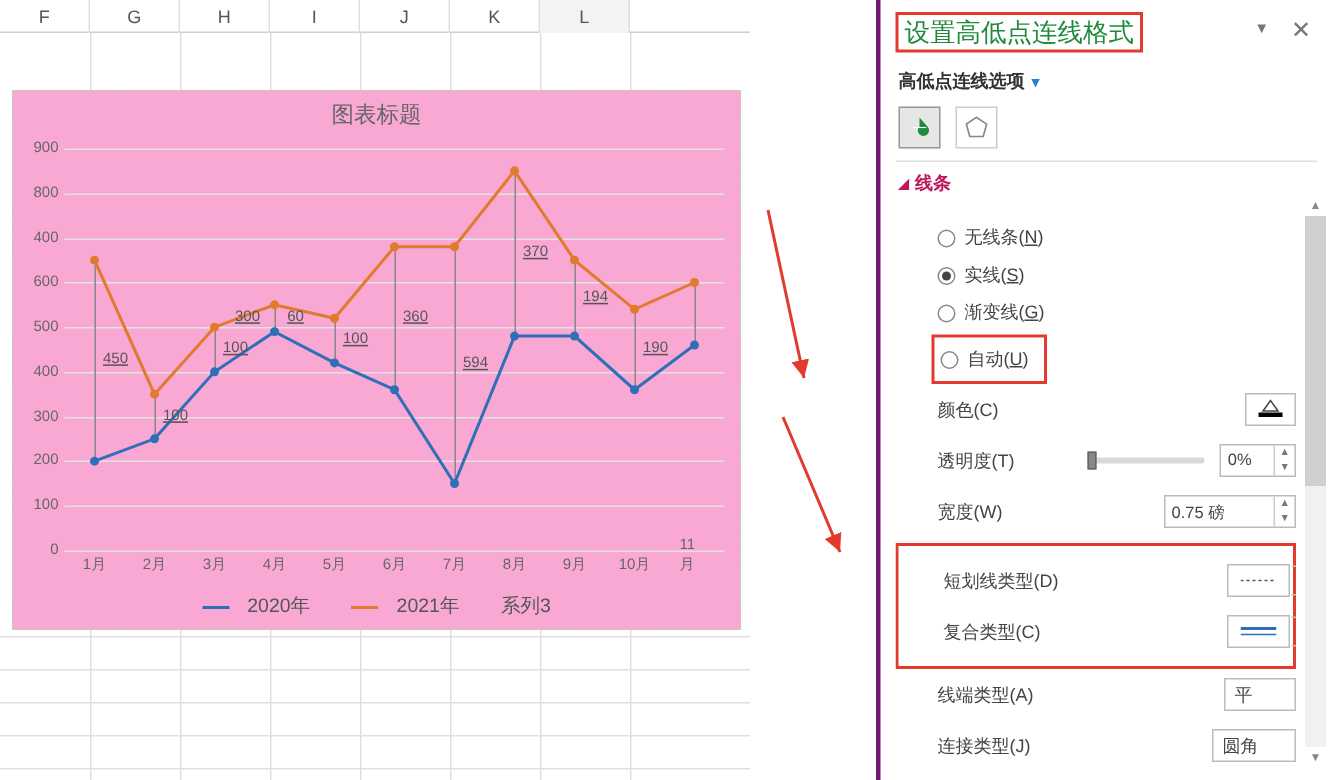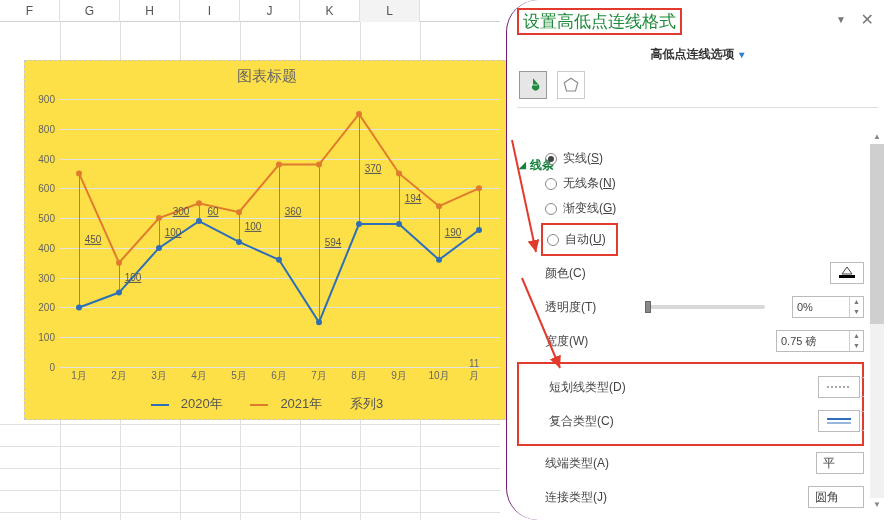--- a/index.html
+++ b/index.html
@@ -9,46 +9,46 @@
   .colhdr { position: absolute; left: 0; top: 0; height: 22px; width: 500px; background: #fff; border-bottom: 1px solid #d0d0d0; }
   .colhdr div { position: absolute; top: 0; height: 22px; line-height: 22px; text-align: center; border-right: 1px solid #e0e0e0; color: #555; }
   .colhdr .sel { background: #f3f3f3; }
 
   
   .grid-bottom { position: absolute; left: 0; top: 22px; width: 500px; height: 498px; }
   .grid-bottom .vline { position: absolute; top: 0; bottom: 0; border-right: 1px solid #e0e0e0; }
   .grid-bottom .hline { position: absolute; left: 0; width: 500px; border-top: 1px solid #e0e0e0; }
 
   
-  .chart { position: absolute; left: 24px; top: 60px; width: 486px; height: 360px; background: #fde047; border: 1px dashed #c7c7c7; }
+  .chart { position: absolute; left: 8px; top: 60px; width: 486px; height: 360px; background: #f9a8d4; border: 1px dashed #c7c7c7; }
   .chart-title { text-align: center; font-size: 15px; color: #666; padding-top: 6px; }
   .plot { position: absolute; left: 34px; top: 38px; width: 440px; height: 268px; }
   .ygrid { position: absolute; left: 0; right: 0; border-top: 1px solid #e3e3e3; }
   .ytick { position: absolute; left: -30px; width: 26px; text-align: right; font-size: 10px; color: #666; transform: translateY(-50%); }
   .xtick { position: absolute; bottom: -16px; font-size: 10px; color: #666; transform: translateX(-50%); }
   .hl { position: absolute; border-left: 1px solid #888; } 
   .dlabel { position: absolute; font-size: 10px; color: #555; transform: translate(-50%,-110%); white-space: nowrap; text-decoration: underline; }
   .legend { position: absolute; left: 0; right: 0; bottom: 6px; text-align: center; font-size: 13px; color: #555; }
   .legend span { margin: 0 8px; }
   .lgswatch { display: inline-block; width: 18px; height: 0; border-top: 2px solid; vertical-align: middle; margin-right: 4px; }
 
   
-  .pane { position: absolute; right: 0; top: 0; width: 382px; height: 520px; background: #fff; border-left: 1px solid #701a75; border-radius: 32px; }
+  .pane { position: absolute; right: 0; top: 0; width: 304px; height: 520px; background: #fff; border-left: 3px solid #701a75; }
   .pane-hdr { height: 44px; padding: 8px 10px 4px 10px; position: relative; }
   .pane-title { display: inline-block; color: #1f8a3b; font-size: 17px; padding: 0 4px; border: 2px solid #e23b2e; }
   .pane-hdr .down { position: absolute; right: 42px; top: 14px; color: #777; font-size: 10px; cursor: pointer; }
   .pane-hdr .close { position: absolute; right: 14px; top: 10px; color: #777; font-size: 16px; cursor: pointer; }
-  .pane-sub { padding: 2px 12px 6px 12px; font-size: 12px; text-align: center; }
+  .pane-sub { padding: 2px 12px 6px 12px; font-size: 12px; }
   .pane-sub a { color: #333; font-weight: bold; text-decoration: none; }
   .pane-sub .drop { color: #2b7cd3; font-size: 10px; margin-left: 2px; }
   .iconrow { padding: 2px 12px 8px 12px; display: flex; gap: 10px; }
   .iconbtn { width: 28px; height: 28px; border: 1px solid #ccc; display: flex; align-items: center; justify-content: center; cursor: pointer; }
   .iconbtn.active { background: #e6e6e6; border-color: #999; }
   .section-hr { border-top: 1px solid #ddd; margin: 0 10px; }
-  .section-hdr { padding: 6px 12px 4px 12px; font-weight: bold; color: #15803d; font-size: 12px; margin-top: 43px; }
+  .section-hdr { padding: 6px 12px 4px 12px; font-weight: bold; color: #be185d; font-size: 12px; }
   .tri { display: inline-block; transform: translateY(-1px); margin-right: 4px; font-size: 9px; }
 
   .body { position: absolute; left: 10px; right: 24px; top: 146px; bottom: 6px; overflow: hidden; }
   .radio-row { padding: 4px 2px 4px 28px; display: flex; align-items: center; gap: 6px; cursor: pointer; }
   .radio { width: 12px; height: 12px; border-radius: 50%; border: 1px solid #888; display: inline-flex; align-items: center; justify-content: center; }
   .radio.on::after { content: ""; width: 6px; height: 6px; border-radius: 50%; background: #444; }
   .radio-label u { text-decoration: underline; }
   .auto-box { display: inline-block; border: 2px solid #e23b2e; padding: 2px 8px 2px 2px; margin-left: 24px; margin-top: 2px; }
 
   .prop-row { display: flex; align-items: center; padding: 6px 0 6px 28px; gap: 10px; }
@@ -210,26 +210,26 @@
       <svg width="18" height="18" viewBox="0 0 24 24">
           <polygon points="12,3 21,9 18,20 6,20 3,9" fill="none" stroke="#888" stroke-width="1.5"></polygon>
         </svg>
     </div>
   </div>
   <div class="section-hr"></div>
   <div class="section-hdr"><span class="tri">◢</span><span>线条</span></div>
 
   <div class="body">
     <div class="radio-row">
+      <span class="radio"></span>
+        <span class="radio-label"><span>无线条</span>(<u>N</u>)</span>
+    </div>
+    <div class="radio-row">
       <span class="radio on"></span>
         <span class="radio-label"><span>实线</span>(<u>S</u>)</span>
-    </div>
-    <div class="radio-row">
-      <span class="radio"></span>
-        <span class="radio-label"><span>无线条</span>(<u>N</u>)</span>
     </div>
     <div class="radio-row">
       <span class="radio"></span>
         <span class="radio-label"><span>渐变线</span>(<u>G</u>)</span>
     </div>
     <div class="auto-box">
       <div class="radio-row" style="padding-left:2px;margin:0">
         <span class="radio"></span>
           <span class="radio-label"><span>自动</span>(<u>U</u>)</span>
       </div>

